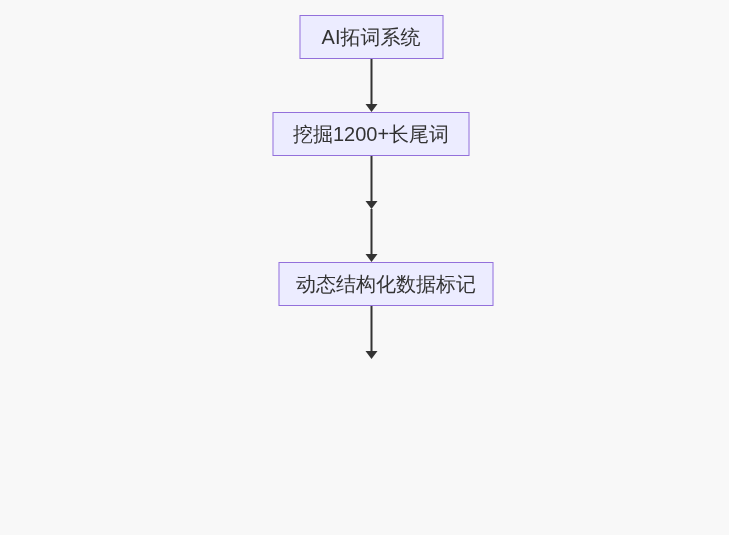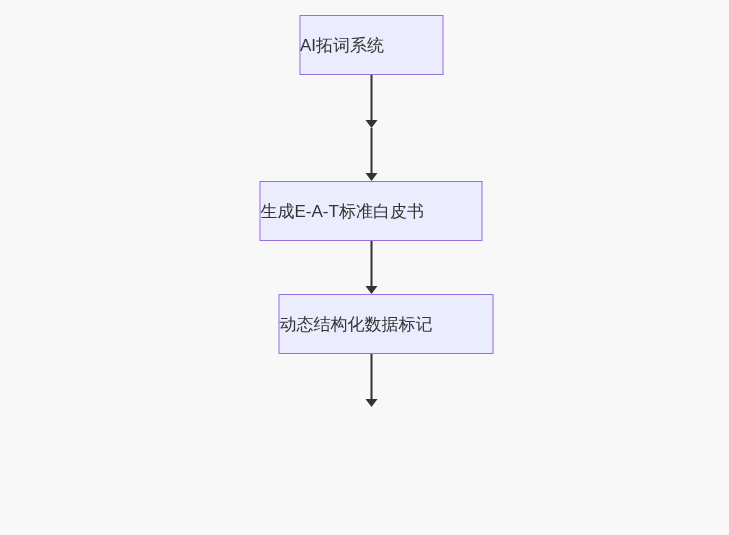--- a/index.html
+++ b/index.html
@@ -18,27 +18,28 @@
     position: absolute;
     left: 371px;
     top: 15px;
     transform: translateX(-50%);
     display: flex;
     flex-direction: column;
     align-items: center;
   }
   .node {
     box-sizing: border-box;
-    height: 60px;
+    height: 44px;
     display: flex;
     align-items: center;
+    justify-content: center;
     background: var(--node-fill, #ECECFF);
     border: 1px solid var(--node-border, #9370DB);
     color: var(--text, #333333);
-    font-size: 17px;
+    font-size: 20px;
     line-height: 1;
     white-space: nowrap;
     text-align: center;
   }
   .w1 { width: 144px; }
   .w2 { width: 197px; }
   .w3 { width: 223px; }
   .w4 { width: 215px; margin-left: 30px; }
   .w5 { width: 236px; }
   .connector {
@@ -69,29 +70,29 @@
 
     <div class="node w1">
       <span>AI拓词系统</span>
     </div>
 
     <div class="connector">
       <div class="arrow-line"></div>
       <div class="arrow-head"></div>
     </div>
 
+    <div class="node w2">
+      <span>挖掘1200+长尾词</span>
+    </div>
 
     <div class="connector">
       <div class="arrow-line"></div>
       <div class="arrow-head"></div>
     </div>
 
-    <div class="node w3">
-      <span>生成E-A-T标准白皮书</span>
-    </div>
 
     <div class="connector">
       <div class="arrow-line"></div>
       <div class="arrow-head"></div>
     </div>
 
     <div class="node w4">
       <span>动态结构化数据标记</span>
     </div>
 

